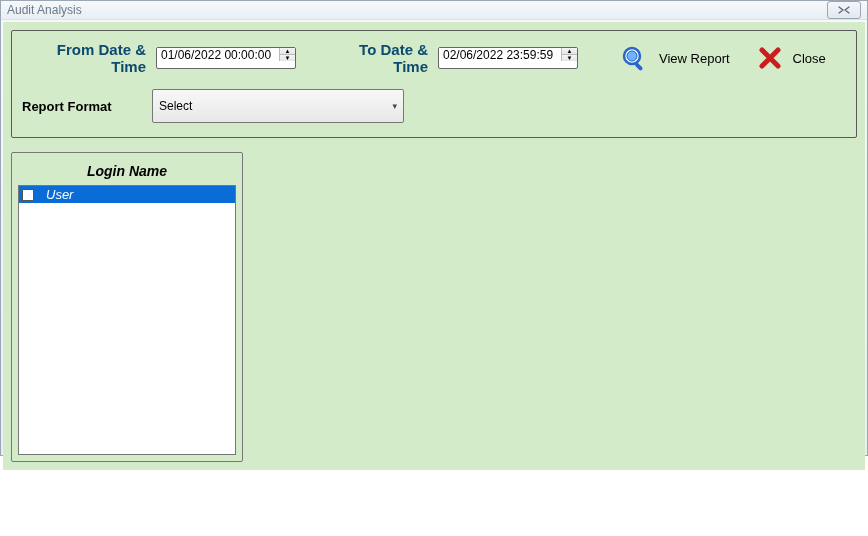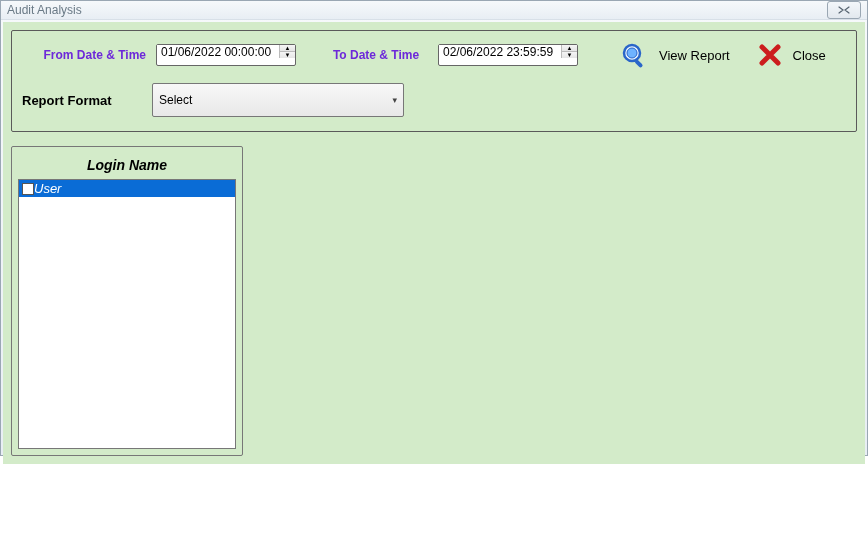--- a/index.html
+++ b/index.html
@@ -57,25 +57,25 @@
     background: #d3ebc9;
     padding: 10px 10px 14px 10px;
   }
   .row1 {
     display: flex;
     align-items: center;
     gap: 4px;
   }
   .lbl {
     font-weight: bold;
-    font-size: 12px;
-    color: #6d28d9;
+    font-size: 15px;
+    color: #0c4a6e;
   }
   .from-lbl { width: 130px; text-align: right; padding-right: 6px; }
-  .to-lbl { width: 110px; text-align: center; padding-right: 6px; margin-left: 24px; }
+  .to-lbl { width: 110px; text-align: right; padding-right: 6px; margin-left: 24px; }
   .dtbox {
     display: flex;
     align-items: flex-start;
     height: 22px;
     border: 1px solid #666;
     background: #fff;
     border-radius: 2px;
   }
   .dtbox input {
     border: none;
@@ -157,21 +157,21 @@
   }
   .listbox {
     flex: 1;
     background: #fff;
     border: 1px solid #777;
     overflow: auto;
   }
   .list-item {
     display: flex;
     align-items: center;
-    gap: 0;
+    gap: 12px;
     padding: 1px 3px;
     font-size: 13px;
     cursor: pointer;
   }
   .list-item.selected {
     background: #0a6cd6;
     color: #fff;
   }
   .chk {
     width: 12px;

